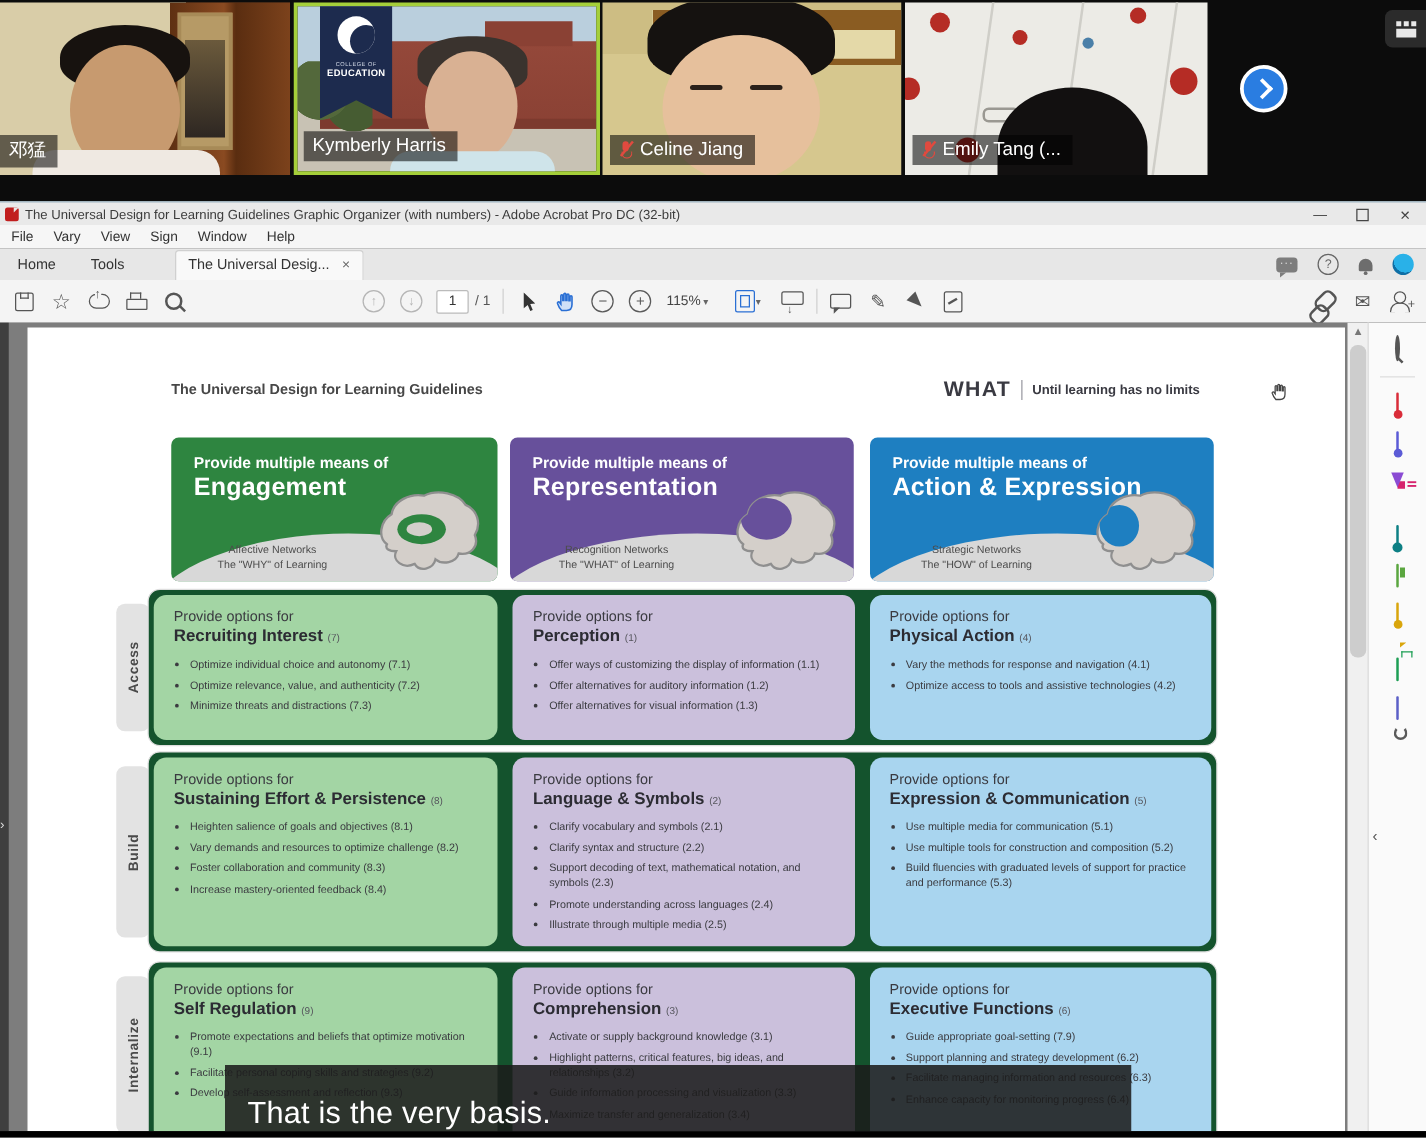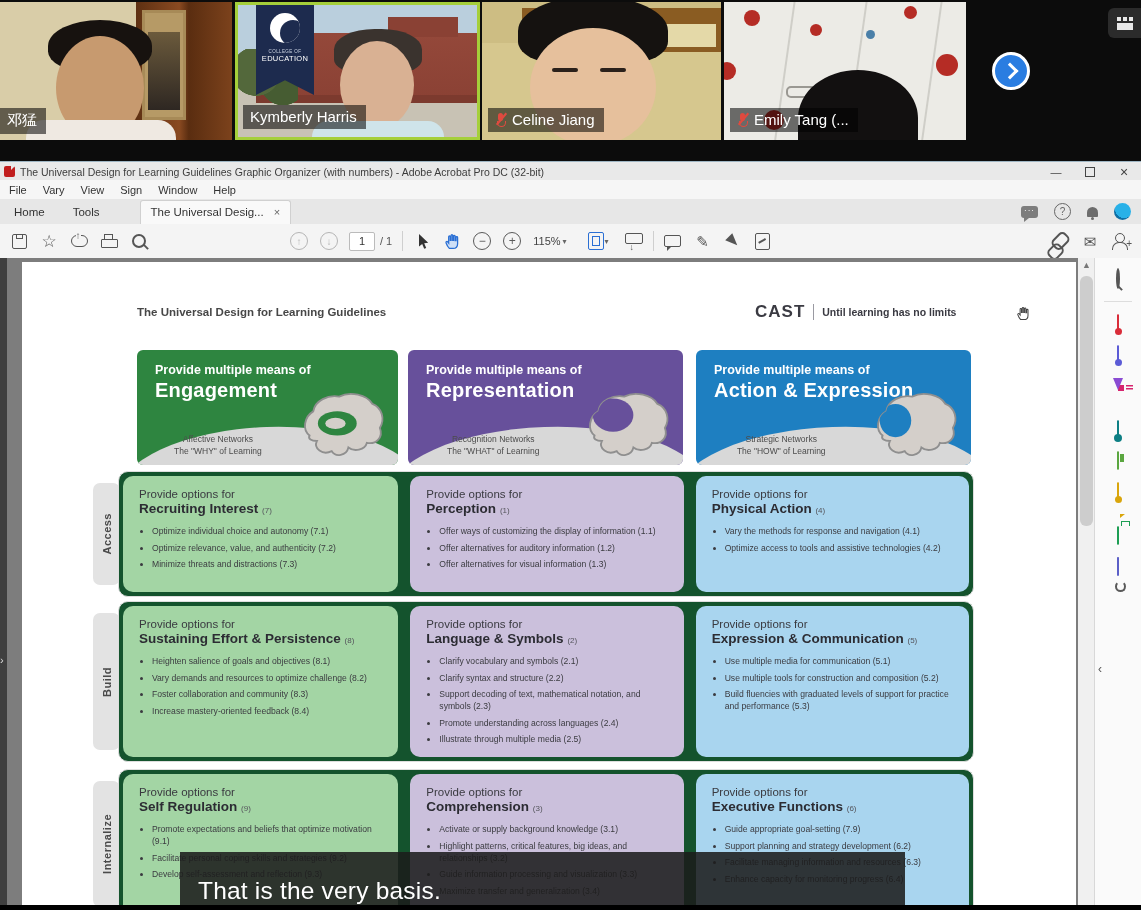--- a/index.html
+++ b/index.html
@@ -28,21 +28,21 @@
   .t2 .building{position:absolute;left:18px;top:28px;right:0;height:70px;background:linear-gradient(180deg,#94483a,#8a4134);box-shadow:inset 0 -8px 0 #7c3a2e}
   .t2 .roof{position:absolute;left:150px;top:12px;width:70px;height:20px;background:#8a4134}
   .t2 .trees{position:absolute;left:0;top:44px;width:60px;height:56px;background:radial-gradient(circle at 30% 40%,#53683b 0 45%,transparent 46%),radial-gradient(circle at 75% 60%,#465c32 0 40%,transparent 41%)}
   .t2 .hair{position:absolute;left:96px;top:24px;width:88px;height:44px;background:#3a332e;border-radius:46% 46% 30% 30%}
   .t2 .face{left:102px;top:36px;width:74px;height:88px;background:#d9b193}
   .t2 .shirt{position:absolute;left:74px;top:116px;width:132px;height:24px;background:#cfe4ea;border-radius:16px 16px 0 0}
   .t2 .banner{position:absolute;left:18px;top:-2px;width:58px;height:92px;background:#1d2b4e;clip-path:polygon(0 0,100% 0,100% 100%,50% 84%,0 100%);display:flex;flex-direction:column;align-items:center}
   .t2 .eagle{width:30px;height:30px;border-radius:50%;background:#fff;margin-top:10px;position:relative;overflow:hidden}
   .t2 .eagle::after{content:"";position:absolute;left:10px;top:7px;width:26px;height:26px;border-radius:50%;background:#1d2b4e}
   .t2 .bl1{color:#cfd6e4;font-size:4.5px;margin-top:6px;letter-spacing:.4px}
-  .t2 .bl2{color:#fff;font-size:7.5px;font-weight:normal;letter-spacing:.3px}
+  .t2 .bl2{color:#fff;font-size:7.5px;font-weight:bold;letter-spacing:.3px}
   
   .t3{background:linear-gradient(180deg,#cdbd83 0 30%,#d6c78e 30% 100%)}
   .t3 .window{position:absolute;left:40px;top:6px;right:0;height:44px;background:#e4d9a8;box-shadow:inset 0 0 0 5px #8a5c22,inset 0 16px 0 #8a5c22}
   .t3 .hair{position:absolute;left:36px;top:-6px;width:150px;height:70px;background:#151210;border-radius:50% 50% 35% 35%}
   .t3 .face{left:48px;top:26px;width:126px;height:118px;background:#e6c09c}
   .t3 .brow{position:absolute;width:26px;height:4px;background:#2b211b;border-radius:3px}
   
   .t4{background:#ecebe6}
   .t4 .line{position:absolute;width:2px;height:160%;background:#cfcec8;top:-20%}
   .t4 .dot{position:absolute;border-radius:50%;background:#b52c25}
@@ -370,21 +370,21 @@
 </div>
 
 <div class="docarea">
   <div class="lstrip">
       <span class="arr">›</span>
     </div>
 
   <div class="page">
     <div class="pdftitle">The Universal Design for Learning Guidelines</div>
     <div class="castbox">
-      <span class="cast">CAST</span>
+      <span class="cast">WHAT</span>
       <span class="bar"></span>
       <span class="tag">Until learning has no limits</span>
     </div>
     <span class="handcur">
       <svg width="15" height="15" viewBox="0 0 16 16">
           <path d="M5,14.5 C3.5,13 2.4,10.7 1.9,9.2 C1.6,8.2 2.9,7.6 3.5,8.4 L4.4,9.6 L4.4,3.5 C4.4,2.4 5.9,2.4 5.9,3.5 L5.9,7 L6.7,7 L6.7,2.4 C6.7,1.3 8.2,1.3 8.2,2.4 L8.2,7 L9,7 L9,3 C9,1.9 10.5,1.9 10.5,3 L10.5,7.2 L11.3,7.2 L11.3,4.2 C11.3,3.2 12.8,3.2 12.8,4.2 L12.8,10 C12.8,12.8 11.3,14.5 8.6,14.5 Z" fill="#fff" stroke="#444" stroke-width="1.1"></path>
         </svg>
     </span>
 
     <div class="hdrcard" style="left:115px;width:261px;background:#2e8540">

